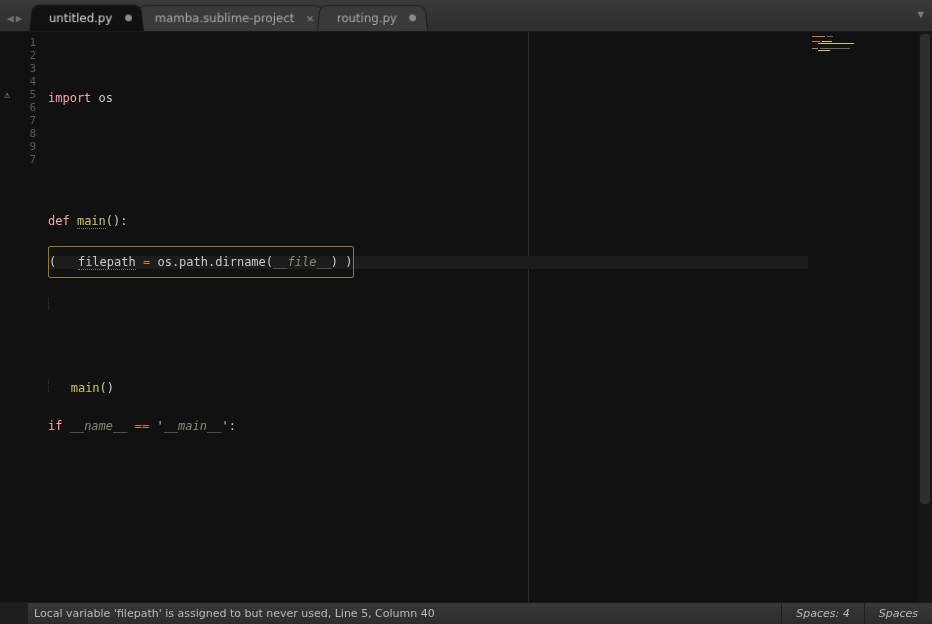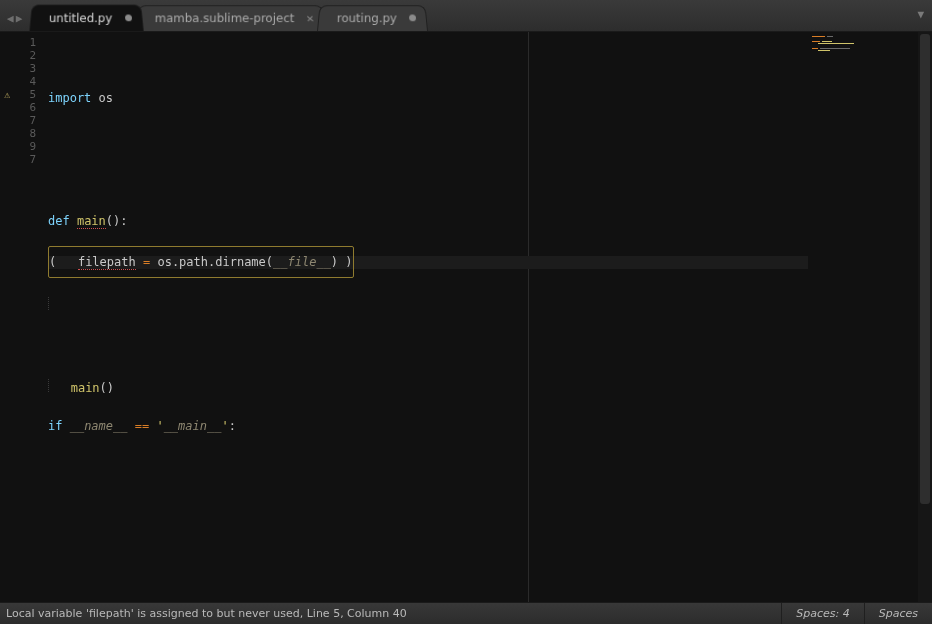--- a/index.html
+++ b/index.html
@@ -117,21 +117,21 @@
   }
   .code .line { height: 13px; line-height: 13px; font-size: 12px; position: relative; }
   .code .line.hl {
     background: #1c1c1c;
   }
   .code .line .box {
     border: 1px solid #8f7b2f;
     border-radius: 2px;
     padding: 8px 0;
   }
-  .kw  { color: #7dd3fc; }      
+  .kw  { color: #fca5a5; }      
   .fn  { color: #d0c46a; }      
   .mod { color: #c9c9c9; }      
   .s   { color: #d0c46a; font-style: italic; } 
   .dim { color: #8e8771; font-style: italic; } 
   .op  { color: #d97d26; }
   .pn  { color: #c9c9c9; }
   .underline-red { border-bottom: 1px dotted #d05050; }
   .indent-guide {
     display: inline-block;
     border-left: 1px dotted #3a3a3a;
@@ -171,20 +171,21 @@
   
   .statusbar {
     height: 22px;
     background: linear-gradient(#383838,#2c2c2c);
     border-top: 1px solid #1a1a1a;
     display: flex;
     align-items: center;
     color: #b9b9b9;
     font-family: "Segoe UI","DejaVu Sans",sans-serif;
     font-size: 11px;
+    margin-left: 28px;
   }
   .statusbar .left { flex: 1; padding-left: 6px; white-space: nowrap; overflow: hidden; }
   .statusbar .seg {
     padding: 0 14px;
     border-left: 1px solid #1f1f1f;
     height: 100%;
     display: flex;
     align-items: center;
     cursor: pointer;
     font-style: italic;

